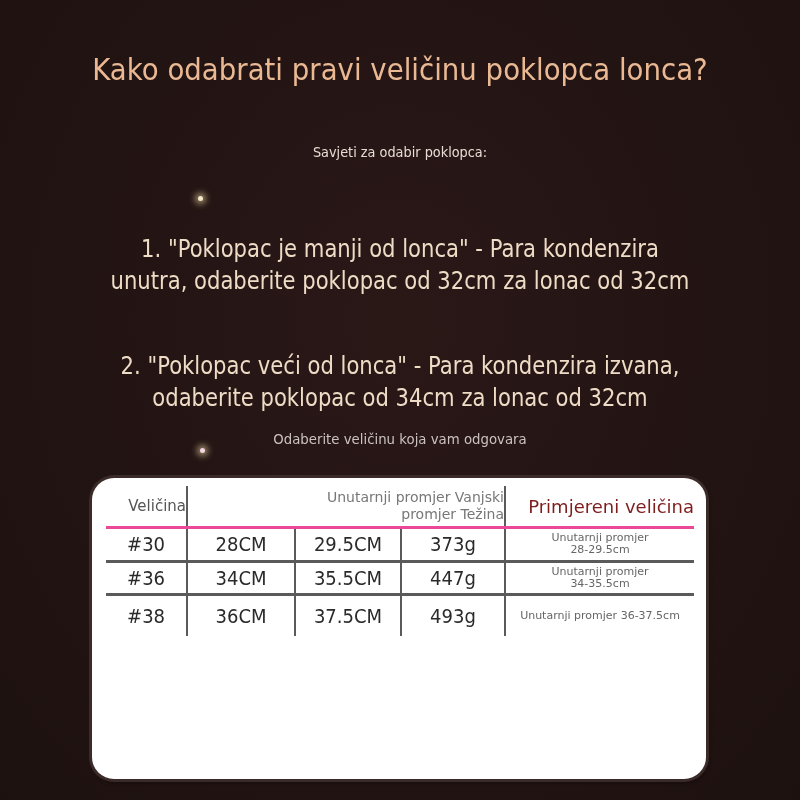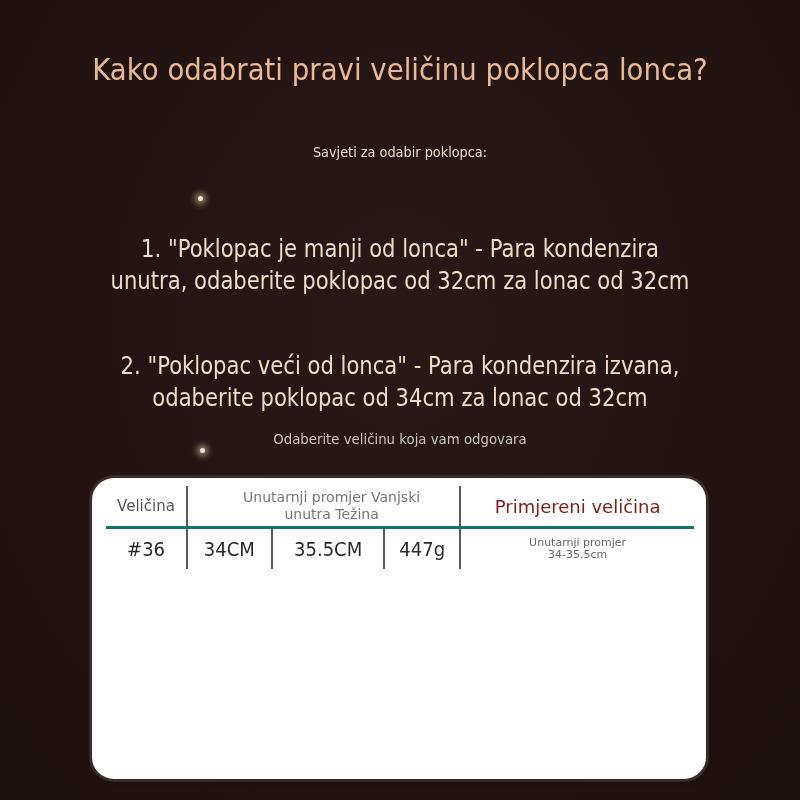--- a/index.html
+++ b/index.html
@@ -52,22 +52,23 @@
     }
     table {
       border-collapse: collapse; position: absolute; left: 14px; top: 8px;
       width: 588px;
     }
     th, td {
       padding: 0; text-align: center; color: #2a2a2a;
     }
     th {
       height: 40px; font-weight: normal; color: #555;
-      border-bottom: 3px solid #0f766e;
+      border-bottom: 3px solid #ec4899;
       vertical-align: middle;
+      text-align: right;
     }
     td {
       height: 30.5px; font-size: 20px;
       border-bottom: 3px solid #5a5a5a;
       font-family: "DejaVu Sans", sans-serif;
     }
     tr:last-child td { border-bottom: none; height: 40px; }
     .vl { border-right: 2px solid #5a5a5a; }
     td.num { transform: scaleX(0.9); }
     td.fit {
@@ -100,31 +101,50 @@
 <div class="sparkle" style="left:200px; top:448px; background:#f2d6e0;"></div>
 <div class="choose">Odaberite veličinu koja vam odgovara</div>
 
 <div class="table-wrap">
   <table>
     <thead>
       <tr>
         <th class="h-size vl">Veličina</th>
         <th class="h-merged vl" colspan="3">
           <div>Unutarnji promjer Vanjski</div>
-          <div>unutra Težina</div>
+          <div>promjer Težina</div>
         </th>
         <th class="h-fit">Primjereni veličina</th>
       </tr>
     </thead>
     <tbody id="tbody">
+      <tr>
+        <td class="num vl" style="width:80px">#30</td>
+        <td class="num vl" style="width:106px">28CM</td>
+        <td class="num vl" style="width:104px">29.5CM</td>
+        <td class="num vl" style="width:102px">373g</td>
+        <td class="fit">
+            <div>Unutarnji promjer</div>
+            <div>28-29.5cm</div>
+          </td>
+      </tr>
       <tr>
         <td class="num vl">#36</td>
         <td class="num vl">34CM</td>
         <td class="num vl">35.5CM</td>
         <td class="num vl">447g</td>
         <td class="fit">
             <div>Unutarnji promjer</div>
             <div>34-35.5cm</div>
           </td>
       </tr>
+      <tr>
+        <td class="num vl">#38</td>
+        <td class="num vl">36CM</td>
+        <td class="num vl">37.5CM</td>
+        <td class="num vl">493g</td>
+        <td class="fit">
+            <div>Unutarnji promjer 36-37.5cm</div>
+          </td>
+      </tr>
     </tbody>
   </table>
 </div>
 
 </body></html>

